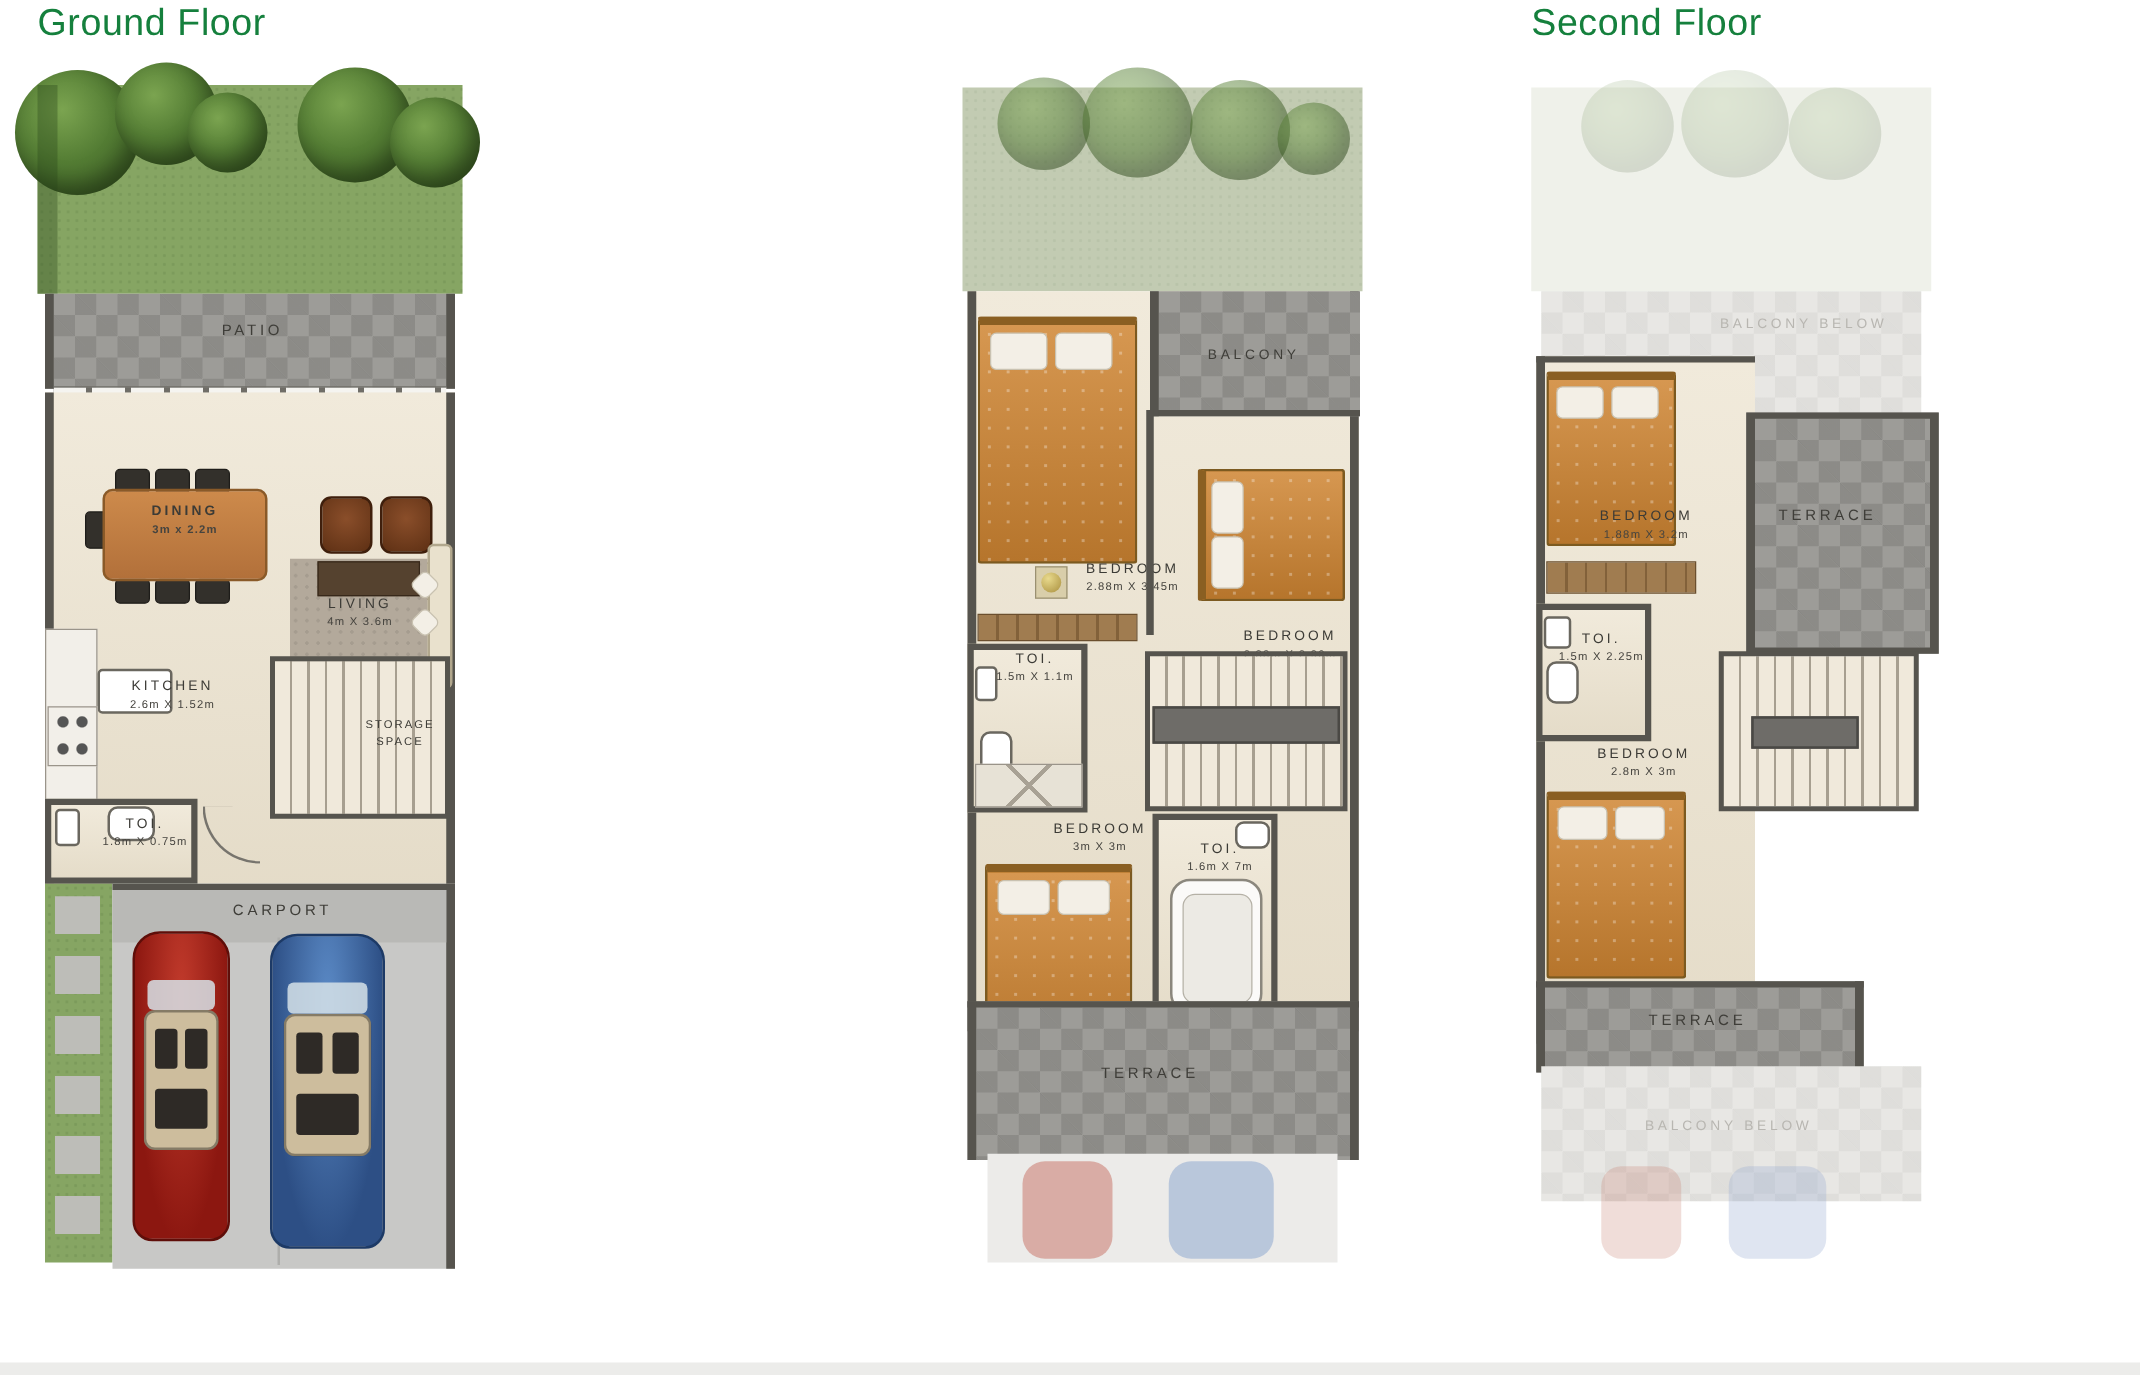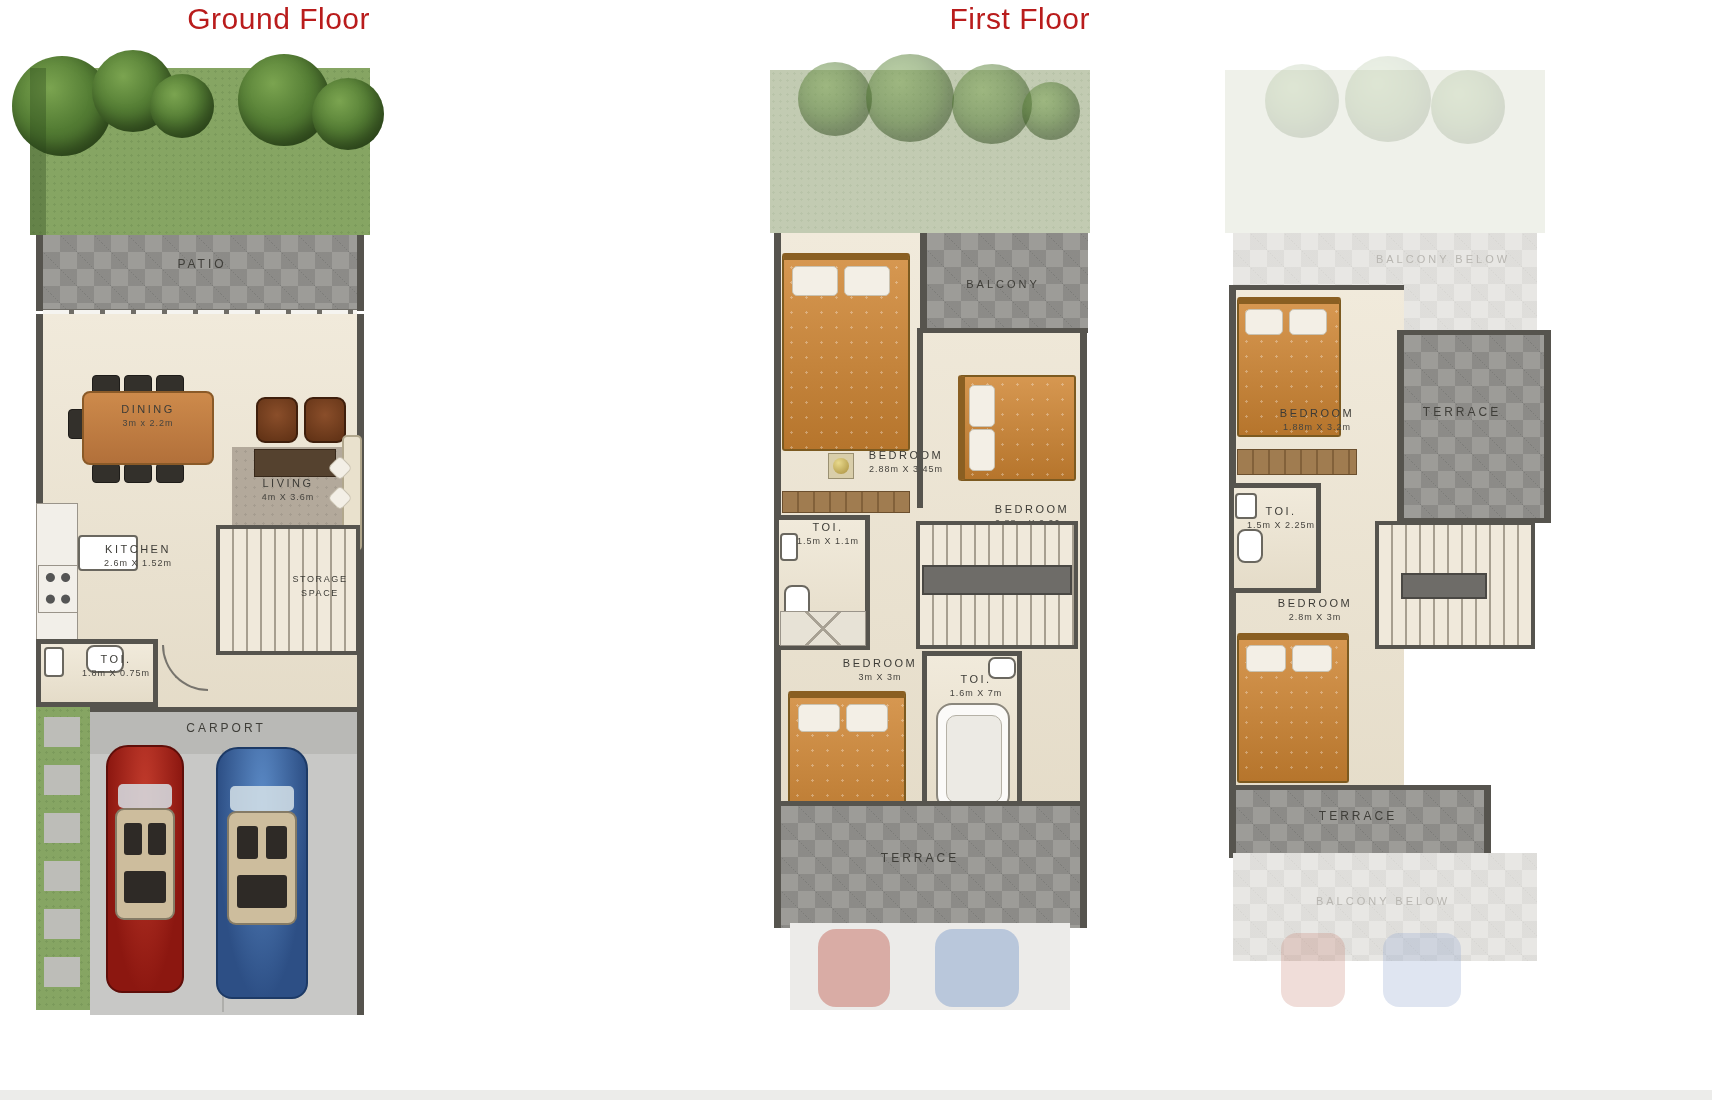--- a/index.html
+++ b/index.html
@@ -1,19 +1,19 @@
 <!DOCTYPE html>
 <html><head>
 <meta charset="utf-8">
 <style>
   html,body{margin:0;padding:0;background:#ffffff;}
   .canvas{position:relative;width:1712px;height:1100px;background:#ffffff;overflow:hidden;
           font-family:"Liberation Sans",sans-serif;}
-  .title{position:absolute;top:2px;font-size:30px;font-weight:500;color:#b91c1c;
-         text-align:right;letter-spacing:.5px;}
+  .title{position:absolute;top:2px;font-size:30px;font-weight:500;color:#15803d;
+         text-align:left;letter-spacing:.5px;}
   .plan{position:absolute;top:45px;height:965px;}
   .abs{position:absolute;}
   
   .grass{background-color:#86a563;background-image:radial-gradient(rgba(30,60,20,.10) 22%,transparent 23%);background-size:7px 7px;}
   .grass-faded{background-color:#c2cbb2;background-image:radial-gradient(rgba(60,90,50,.07) 22%,transparent 23%);background-size:7px 7px;}
   .grass-ghost{background-color:#eff1ea;}
   .stone{background-color:#9d9c98;background-image:
      linear-gradient(45deg,rgba(50,50,48,.16) 25%,transparent 25%,transparent 75%,rgba(50,50,48,.16) 75%),
      linear-gradient(45deg,rgba(50,50,48,.16) 25%,transparent 25%,transparent 75%,rgba(50,50,48,.16) 75%);
      background-position:0 0,17px 17px;background-size:34px 34px;}
@@ -70,21 +70,21 @@
   .big{font-size:12px;letter-spacing:3px;color:#3f3e39;}
   .sml{font-size:9px;letter-spacing:1.6px;line-height:1.5;}
   .ghostlbl{color:#b8b6b1;}
 </style>
 </head>
 <body>
 
 <div class="canvas">
 
   <div class="title" style="left:30px;width:340px;">Ground Floor</div>
-  <div class="title" style="left:770px;width:320px;">First Floor</div>
+  <div class="title" style="left:1225px;width:320px;">Second Floor</div>
 
   <div class="plan" style="left:30px;width:340px;">
 
     <div class="abs grass" style="left:0;top:23px;width:340px;height:167px;">
       <div class="abs tree" style="left:-18px;top:-12px;width:100px;height:100px;"></div>
       <div class="abs tree" style="left:62px;top:-18px;width:82px;height:82px;"></div>
       <div class="abs tree" style="left:120px;top:6px;width:64px;height:64px;"></div>
       <div class="abs tree" style="left:208px;top:-14px;width:92px;height:92px;"></div>
       <div class="abs tree" style="left:282px;top:10px;width:72px;height:72px;"></div>
       <div class="abs" style="left:0;top:0;width:16px;height:167px;background:rgba(40,70,25,.35);"></div>
@@ -98,21 +98,21 @@
 
     <div class="abs chair" style="left:62px;top:330px;width:26px;height:18px;"></div>
     <div class="abs chair" style="left:94px;top:330px;width:26px;height:18px;"></div>
     <div class="abs chair" style="left:126px;top:330px;width:26px;height:18px;"></div>
     <div class="abs chair" style="left:62px;top:418px;width:26px;height:18px;"></div>
     <div class="abs chair" style="left:94px;top:418px;width:26px;height:18px;"></div>
     <div class="abs chair" style="left:126px;top:418px;width:26px;height:18px;"></div>
     <div class="abs chair" style="left:38px;top:364px;width:18px;height:28px;"></div>
     <div class="abs chair" style="left:160px;top:364px;width:18px;height:28px;"></div>
     <div class="abs table" style="left:52px;top:346px;width:132px;height:74px;"></div>
-    <div class="lbl" style="left:118px;top:358px;">
+    <div class="lbl" style="left:118px;top:358px;font-weight:bold;">
       <div class="nm">DINING</div>
       <div class="dm">3m x 2.2m</div>
     </div>
 
     <div class="abs armchair" style="left:226px;top:352px;width:42px;height:46px;"></div>
     <div class="abs armchair" style="left:274px;top:352px;width:42px;height:46px;"></div>
     <div class="abs lamp" style="left:288px;top:405px;width:30px;height:30px;">
         <div class="lamp-ball"></div>
       </div>
     <div class="abs rug" style="left:202px;top:402px;width:110px;height:102px;"></div>

